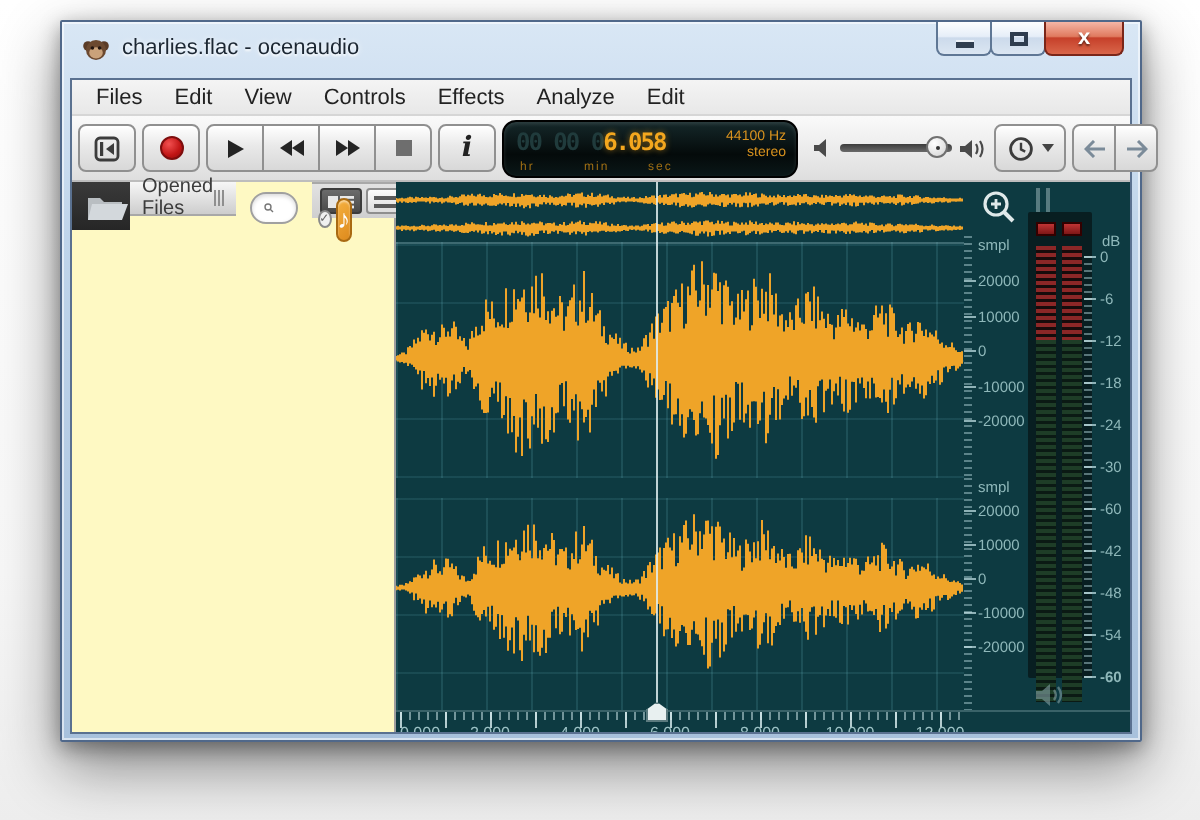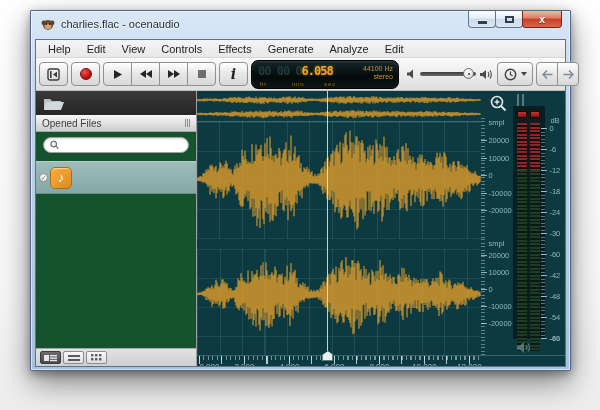--- a/index.html
+++ b/index.html
@@ -54,21 +54,21 @@
   .vol-knob { position:absolute; right:2px; top:-4px; width:11px; height:11px; border-radius:50%; border:1px solid #707070;
     background:radial-gradient(circle at 35% 30%,#ffffff,#d2d2d2); }
   .vol-knob::after { content:""; position:absolute; left:3.5px; top:3.5px; width:2px; height:2px; border-radius:50%; background:#333; }
 
   .caret { width:0; height:0; border-left:3.5px solid transparent; border-right:3.5px solid transparent; border-top:4px solid #444; margin-left:4px; }
 
   
   .main { flex:1; display:flex; }
 
   
-  .sidebar { width:162px; display:flex; flex-direction:column; background:#14532d; border-right:1px solid #9e9e9e; }
+  .sidebar { width:162px; display:flex; flex-direction:row; background:#fef9c3; border-right:1px solid #9e9e9e; }
   .sidebar-tabs { height:24px; background:linear-gradient(#3a3a3a,#262626); display:flex; align-items:center; padding-left:7px; }
   .panel-header { height:17px; background:linear-gradient(#f7f7f7,#cdcdcd); border-bottom:1px solid #a8a8a8; display:flex; align-items:center; padding:0 6px; }
   .panel-title { font-size:10px; color:#3c3c3c; flex:1; }
   .grip3 { display:flex; gap:1px; }
   .grip3 i { width:1px; height:8px; background:#8f8f8f; }
   .search-wrap { padding:5px 7px 6px; }
   .search-pill { height:16px; background:#fff; border:1px solid #a0a0a0; border-radius:9px; display:flex; align-items:center; padding:0 6px; box-shadow:inset 0 1px 2px rgba(0,0,0,0.15); }
   .search-pill input { border:none; outline:none; background:transparent; font-size:9px; width:100%; }
   .file-list { flex:1; position:relative; }
   .file-row { position:absolute; left:0; right:0; top:2px; height:33px; background:linear-gradient(#9dbcba,#84a8a6); border-top:1px solid #b7cecd; border-bottom:1px solid #6f9290; display:flex; align-items:center; }
@@ -151,26 +151,25 @@
         </div>
       <div class="win-btn close">
           <span class="glyph-close">x</span>
         </div>
     </div>
   </div>
 
   <div class="client">
 
     <div class="menubar">
-      <span class="menu-item">Help</span>
+      <span class="menu-item">Files</span>
       <span class="menu-item">Edit</span>
       <span class="menu-item">View</span>
       <span class="menu-item">Controls</span>
       <span class="menu-item">Effects</span>
-      <span class="menu-item">Generate</span>
       <span class="menu-item">Analyze</span>
       <span class="menu-item">Edit</span>
     </div>
 
     <div class="toolbar">
       <div class="tbtn">
         <svg width="13" height="13" viewBox="0 0 13 13">
           <rect x="1" y="1" width="11" height="11" rx="2" fill="none" stroke="#3c3c3c" stroke-width="1.4"></rect>
           <rect x="3" y="3" width="1.6" height="7" fill="#3c3c3c"></rect>
           <path d="M10 3.5 L6 6.5 L10 9.5 Z" fill="#3c3c3c"></path>

